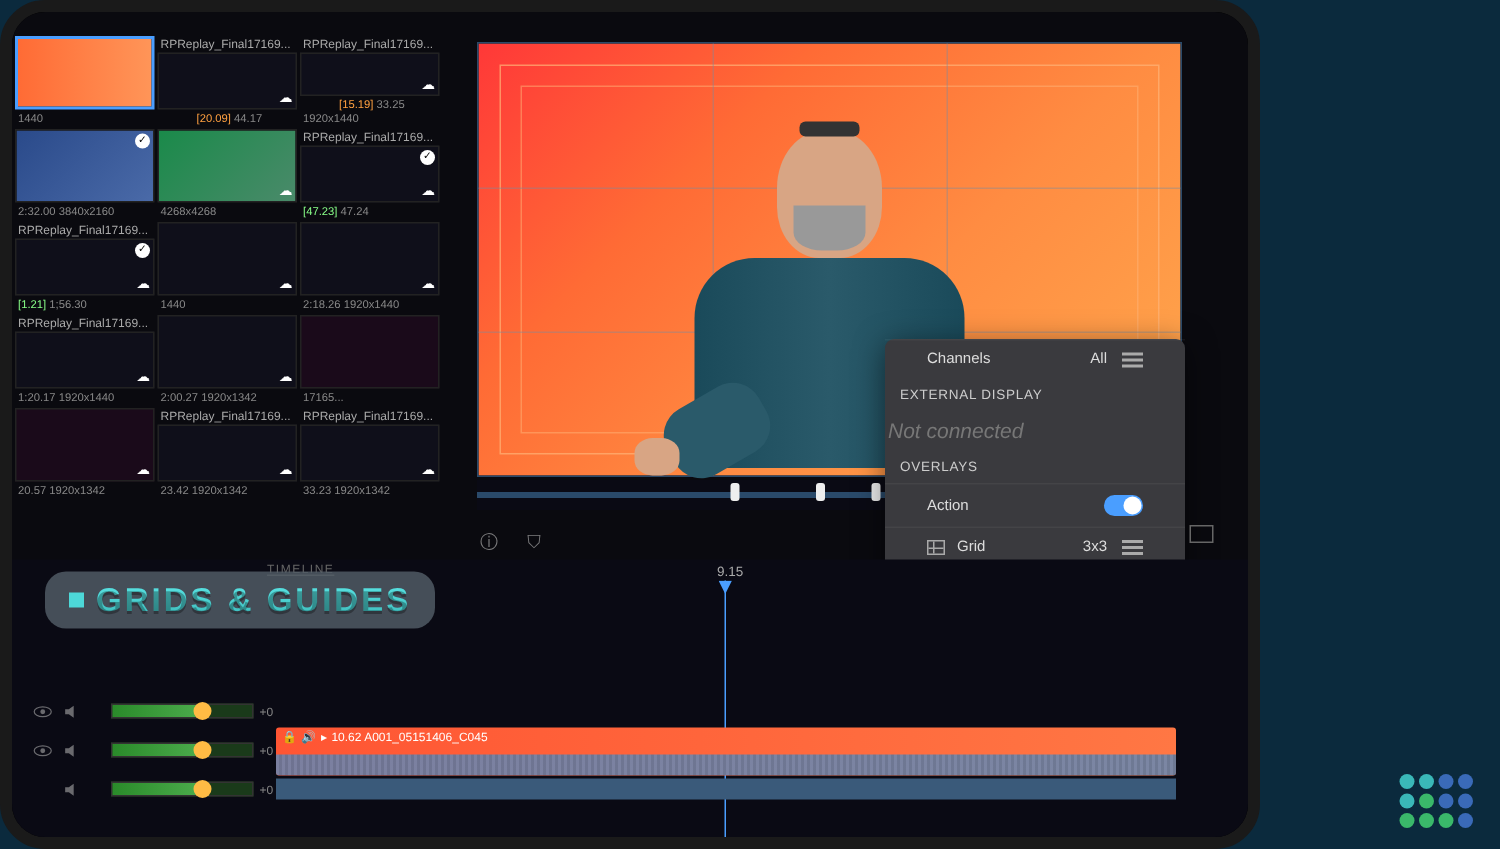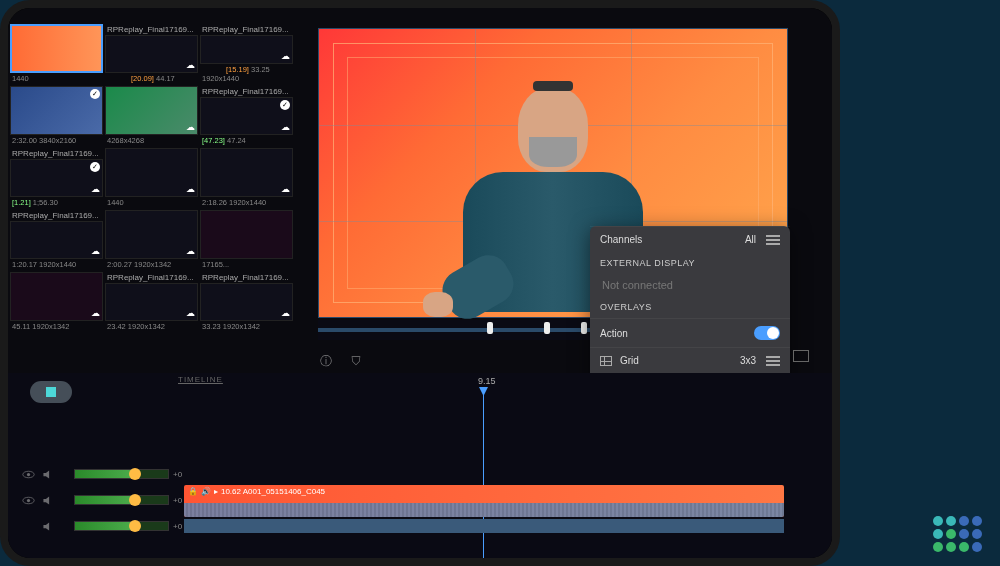--- a/index.html
+++ b/index.html
@@ -51,22 +51,22 @@
 .scrubber{height:20px;background:#0a0a14;position:relative;margin-top:2px;}
 .scrub-track{position:absolute;left:0;right:0;top:8px;height:4px;background:#2a4a6a;}
 .scrub-mark{position:absolute;top:2px;width:6px;height:12px;background:#eee;border-radius:2px;}
 
 .transport{position:absolute;left:305px;top:340px;width:480px;display:flex;align-items:center;gap:12px;padding:4px;}
 .tb{width:18px;height:18px;opacity:0.7;display:flex;align-items:center;justify-content:center;color:#aaa;font-size:12px;}
 
 
 .panel{position:absolute;left:582px;top:218px;width:200px;background:#3a3a3e;border-radius:6px;color:#ddd;font-size:10px;box-shadow:0 4px 20px rgba(0,0,0,0.5);}
 .panel-section-head{background:#3a3a3e;padding:6px 10px;font-size:9px;color:#ccc;text-transform:uppercase;letter-spacing:0.5px;}
-.panel-row{display:flex;justify-content:space-between;align-items:center;padding:7px 10px;border-top:1px solid rgba(255,255,255,0.05);}
-.panel-sub{color:#777;padding:5px 12px;font-size:11px;}
+.panel-row{display:flex;justify-content:space-between;align-items:center;padding:7px 28px;border-top:1px solid rgba(255,255,255,0.05);}
+.panel-sub{color:#777;font-style:italic;padding:5px 2px;font-size:14px;}
 .toggle{width:26px;height:14px;background:#4a9eff;border-radius:7px;position:relative;}
 .toggle.off{background:#555;}
 .toggle::after{content:'';position:absolute;right:1px;top:1px;width:12px;height:12px;background:#fff;border-radius:50%;}
 .toggle.off::after{left:1px;right:auto;}
 .list-icon{width:14px;height:10px;display:inline-block;}
 .list-icon span{display:block;height:2px;background:#aaa;margin-bottom:2px;}
 .grid-icon{display:inline-block;width:12px;height:10px;border:1px solid #aaa;position:relative;}
 .grid-icon::before{content:'';position:absolute;left:33%;top:0;bottom:0;width:1px;background:#aaa;}
 .grid-icon::after{content:'';position:absolute;top:50%;left:0;right:0;height:1px;background:#aaa;}
 
@@ -184,21 +184,21 @@
             <div class="clip-meta">2:00.27  1920x1342</div>
           </div>
           <div class="clip">
             <div class="clip-thumb pink"></div>
             <div class="clip-meta">17165...</div>
           </div>
           <div class="clip">
             <div class="clip-thumb pink">
               <span class="cloud">☁</span>
             </div>
-            <div class="clip-meta">45.11  1920x1342</div>
+            <div class="clip-meta">20.57  1920x1342</div>
           </div>
           <div class="clip">
             <div class="clip-title">RPReplay_Final17169...</div>
             <div class="clip-thumb dark">
               <span class="cloud">☁</span>
             </div>
             <div class="clip-meta">23.42  1920x1342</div>
           </div>
           <div class="clip">
             <div class="clip-title">RPReplay_Final17169...</div>
@@ -364,20 +364,21 @@
       <span>▸</span>
       <span>10.62  A001_05151406_C045</span>
     </div>
     <div class="wave"></div>
   </div>
   <div class="audio-bar"></div>
 </div>
 
 <div class="overlay-badge">
   <div class="badge-dot"></div>
+  <div class="badge-text">GRIDS &amp; GUIDES</div>
 </div>
 
 </div>
 </div>
 
 <div class="logo-dots">
   <span class="d-teal"></span>
     <span class="d-teal"></span>
     <span class="d-blue"></span>
     <span class="d-blue"></span>

